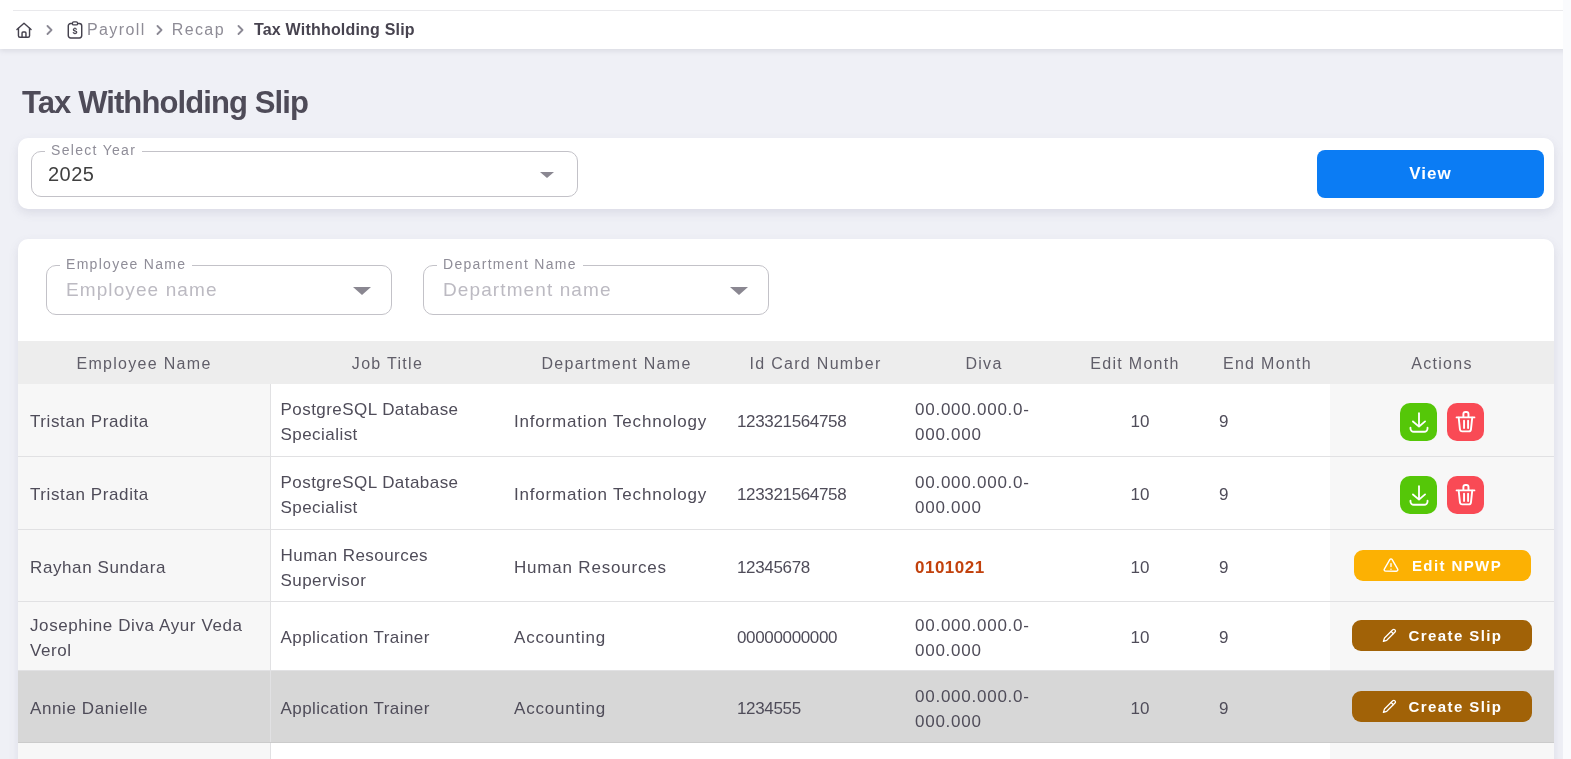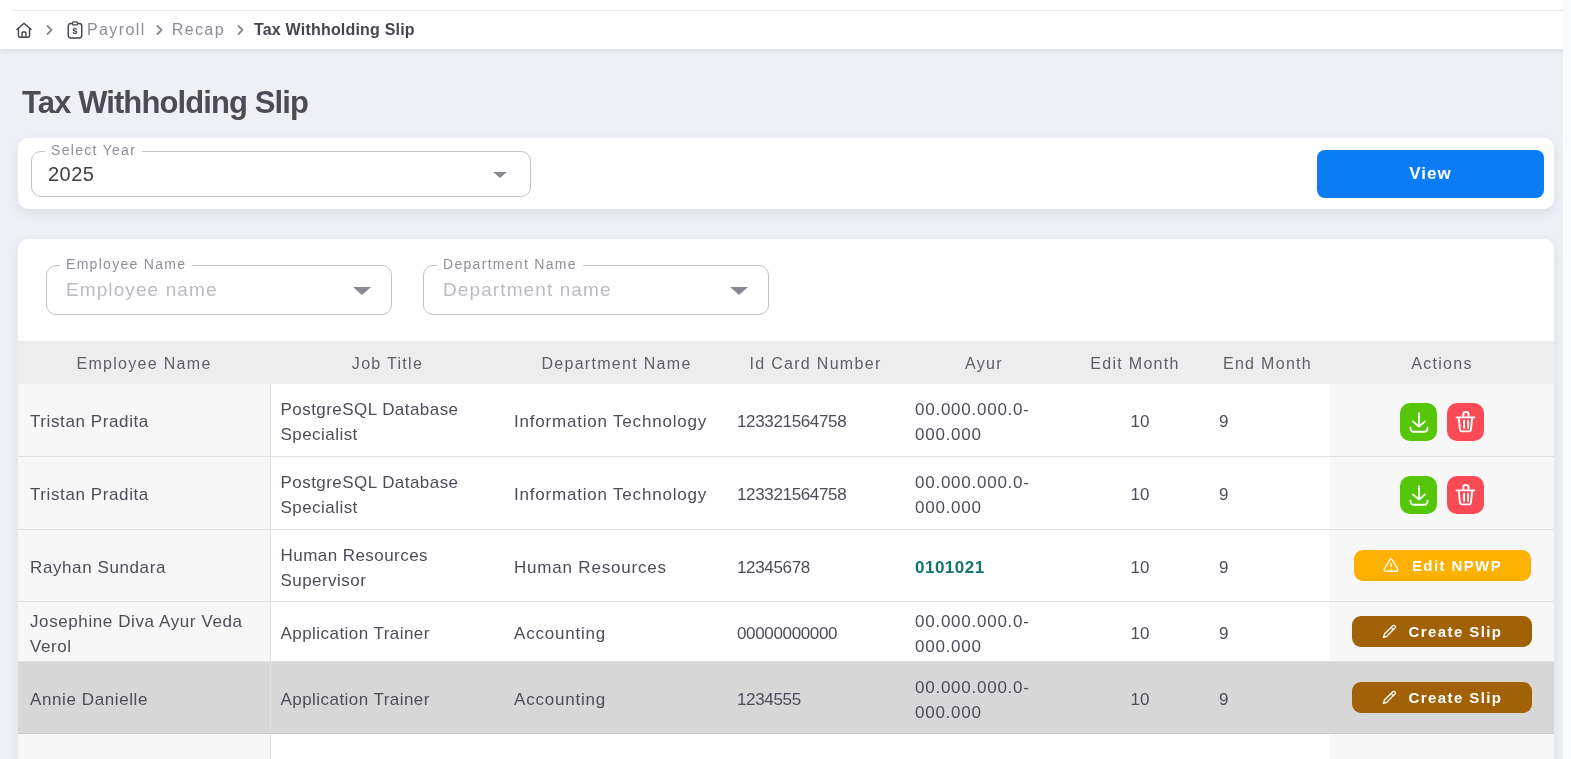--- a/index.html
+++ b/index.html
@@ -29,21 +29,21 @@
 .msel { position:absolute; border:1px solid #c3c2c8; border-radius:10px; background:#fff; }
 .msel .lab { position:absolute; top:-10px; left:13px; background:#fff; padding:0 6px;
   font-size:14px; color:#8f8d98; letter-spacing:1.3px; white-space:nowrap; }
 .msel .val { position:absolute; left:16px; top:50%; transform:translateY(-50%);
   font-size:20px; color:#404040; letter-spacing:0.5px; white-space:nowrap; }
 .msel .ph { color:#bcbac2; }
 .msel .tri { position:absolute; right:23px; top:50%; margin-top:-2px; width:0; height:0;
   border-left:7px solid transparent; border-right:7px solid transparent; border-top:6px solid #8a8791; }
 .tri.big { right:20px; border-left-width:9px; border-right-width:9px; border-top-width:8px; margin-top:-3px; }
 
-.sel-year { left:13px; top:13px; width:500px; height:46px; }
+.sel-year { left:13px; top:13px; width:547px; height:46px; }
 .sel-emp  { left:28px; top:26px; width:346px; height:50px; }
 .sel-dep  { left:405px; top:26px; width:346px; height:50px; }
 
 
 .btn-view { position:absolute; left:1299px; top:12px; width:227px; height:48px;
   background:#0b7cf4; border-radius:8px; color:#fff; font-size:17px; font-weight:bold;
   letter-spacing:1px; display:flex; align-items:center; justify-content:center; }
 
 .iconbtn { display:inline-flex; align-items:center; justify-content:center; position:relative; top:2px;
   width:37px; height:38px; border-radius:10px; vertical-align:middle; }
@@ -65,21 +65,21 @@
 td.stick { background:#f7f7f7; }
 td.c1 { padding-left:12px; border-right:1px solid #e1e1e3; letter-spacing:0.6px; }
 td.c2 { padding-left:10px; padding-right:30px; letter-spacing:0.45px; }
 td.c3 { padding-left:9px; letter-spacing:0.8px; }
 td.c4 { padding-left:9px; letter-spacing:-0.35px; }
 td.c5 { padding-left:12px; padding-right:30px; letter-spacing:0.75px; }
 td.c6 { padding-left:10px; letter-spacing:0;text-align:center; }
 td.c7 { padding-left:14px; letter-spacing:0; }
 td.c8 { text-align:center; }
 tr.grayrow td { background:#d7d7d7; border-bottom:1px solid #cbcbcb; }
-.red { color:#0f766e; font-weight:bold; letter-spacing:0.5px; }
+.red { color:#c2410c; font-weight:bold; letter-spacing:0.5px; }
 .lh { line-height:25px; }
 tbody td.c8 { padding-top:0; }
 </style>
 </head>
 <body>
 
 <div style="position:absolute; right:0; top:0; width:8px; height:759px; background:#fafbfd; z-index:50;"></div>
 <div class="topbar">
   <div class="hairline"></div>
   <div class="crumbs">
@@ -149,21 +149,21 @@
         <col style="width:140px">
         <col style="width:125px">
         <col style="width:224px">
     </colgroup>
     <thead>
         <tr>
       <th>Employee Name</th>
           <th>Job Title</th>
           <th>Department Name</th>
           <th>Id Card Number</th>
-      <th>Ayur</th>
+      <th>Diva</th>
           <th>Edit Month</th>
           <th>End Month</th>
           <th>Actions</th>
     </tr>
       </thead>
     <tbody>
       <tr style="height:72px;">
         <td class="stick c1">Tristan Pradita</td>
         <td class="c2 lh">PostgreSQL Database Specialist</td>
         <td class="c3">Information Technology</td>
@@ -224,21 +224,21 @@
         <td class="c6">10</td>
         <td class="c7">9</td>
         <td class="stick c8">
           <span class="pillbtn btn-npwp"><svg width="18" height="17" viewBox="0 0 24 24" fill="none" stroke="#fff" stroke-width="2" stroke-linecap="round" stroke-linejoin="round">
                 <path d="M10.3 3.6 2.6 17a2 2 0 0 0 1.7 3h15.4a2 2 0 0 0 1.7-3L13.7 3.6a2 2 0 0 0-3.4 0z"></path>
                 <path d="M12 9.5v4"></path>
                 <path d="M12 17.2h.01"></path>
               </svg>Edit NPWP</span>
         </td>
       </tr>
-      <tr style="height:60px;">
+      <tr style="height:69px;">
         <td class="stick c1 lh">Josephine Diva Ayur Veda Verol</td>
         <td class="c2">Application Trainer</td>
         <td class="c3">Accounting</td>
         <td class="c4">00000000000</td>
         <td class="c5 lh">00.000.000.0-000.000</td>
         <td class="c6">10</td>
         <td class="c7">9</td>
         <td class="stick c8">
           <span class="pillbtn btn-slip"><svg width="15" height="15" viewBox="0 0 24 24" fill="none" stroke="#fff" stroke-width="2" stroke-linecap="round" stroke-linejoin="round">
                 <path d="M17.2 2.9a2.55 2.55 0 0 1 3.6 3.6L7.6 19.7 2.2 21.5l1.8-5.4z"></path>

